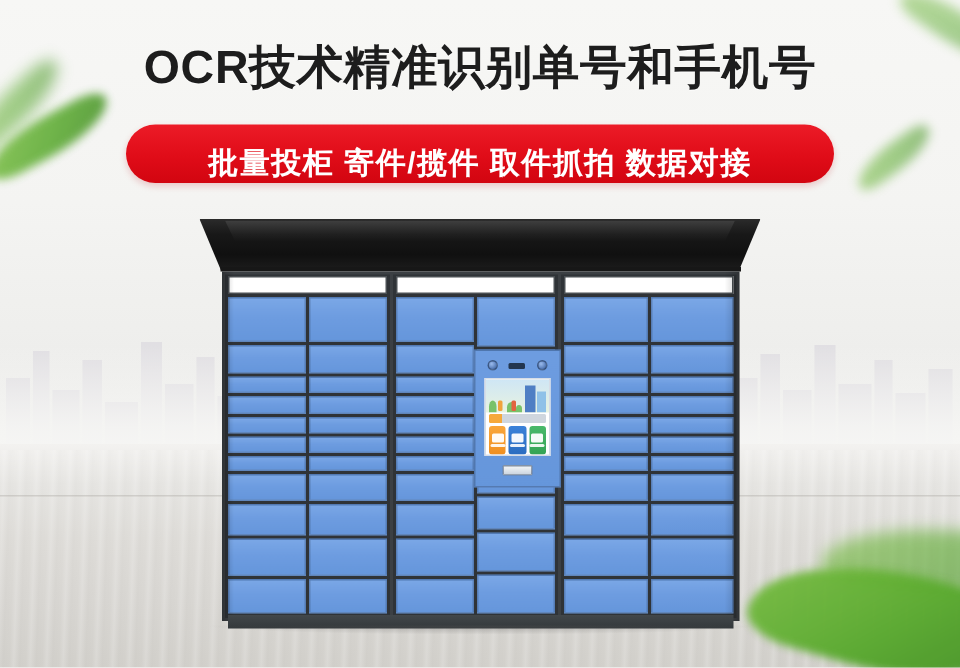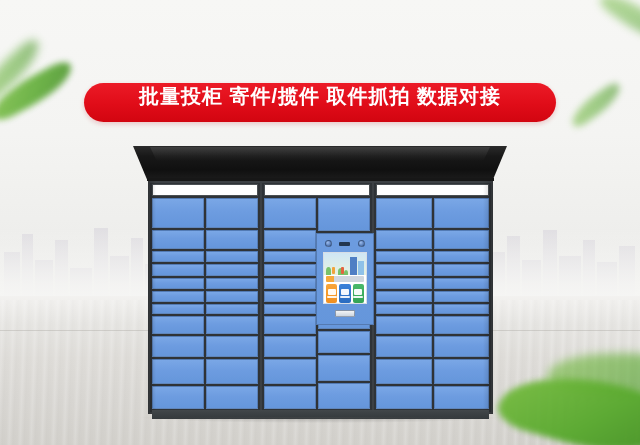--- a/index.html
+++ b/index.html
@@ -88,21 +88,21 @@
     text-align:center;
     font-size:31px;line-height:38px;font-weight:700;
     color:#1d1d1d;letter-spacing:.5px;
     white-space:nowrap;
     text-shadow:0 1px 0 rgba(255,255,255,.7);
   }
   .pill{
     position:absolute;left:84px;top:83px;width:472px;height:39px;
     background:linear-gradient(180deg,#ec1b27 0%,#e00c18 55%,#d20510 100%);
     border-radius:20px;
-    display:flex;align-items:flex-start;justify-content:center;
+    display:flex;align-items:flex-end;justify-content:center;
     box-shadow:0 2px 5px rgba(190,10,20,.2);
   }
   .pill-text{
     color:#fff;font-size:20px;font-weight:700;letter-spacing:1px;
     white-space:nowrap;
   }
 
   
   .cabinet{position:absolute;left:0;top:0;width:640px;height:445px;}
 
@@ -411,17 +411,18 @@
     <div class="plinth-shadow"></div>
   </div>
 
   <div class="leaf leaf-tl2"></div>
   <div class="leaf leaf-tl"></div>
   <div class="leaf leaf-tr"></div>
   <div class="leaf leaf-tr2"></div>
   <div class="leaf leaf-br2"></div>
   <div class="leaf leaf-br"></div>
 
+  <div class="headline">OCR技术精准识别单号和手机号</div>
   <div class="pill">
     <span class="pill-text">批量投柜 寄件/揽件 取件抓拍 数据对接</span>
   </div>
 
 </div>
 
 </body></html>

